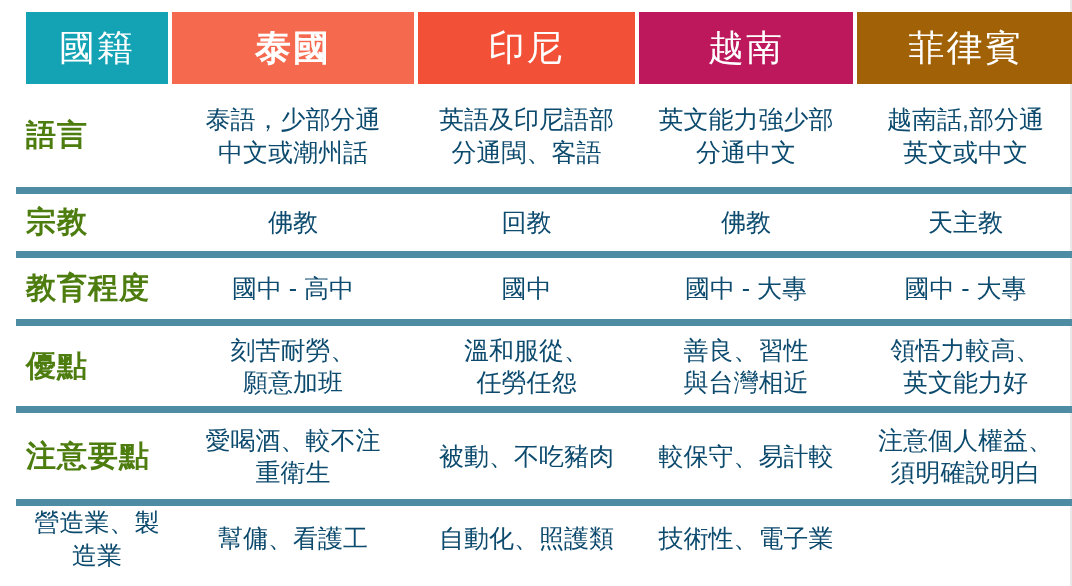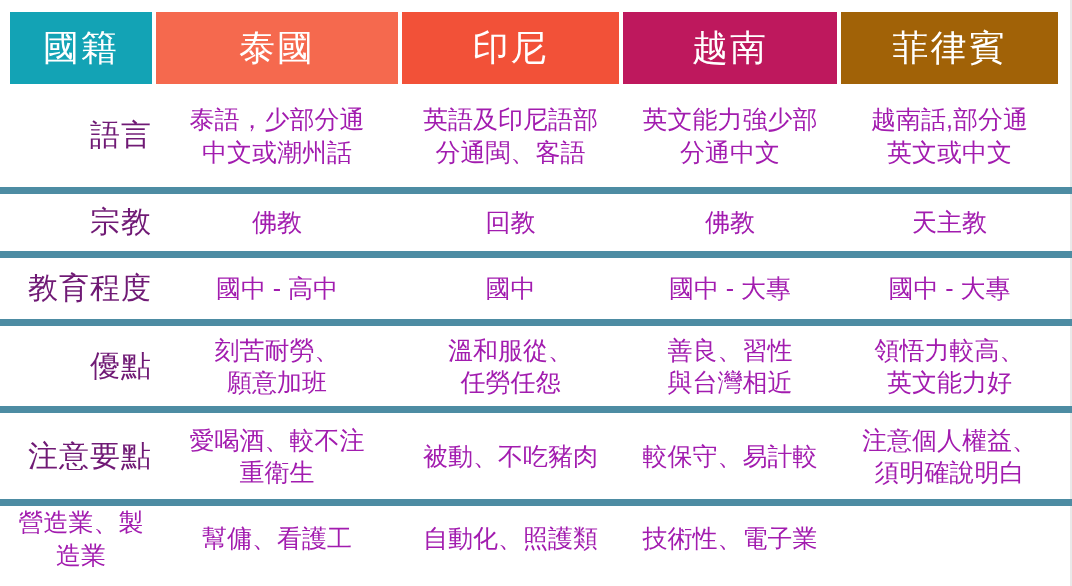--- a/index.html
+++ b/index.html
@@ -7,64 +7,66 @@
     width: 1072px; height: 586px;
     background: #ffffff;
     font-family: "Liberation Sans", sans-serif;
     overflow: hidden;
   }
   .page {
     width: 1072px; height: 586px;
     padding-top: 12px;
     border-right: 2px solid #e9e9e9;
     background: #ffffff;
+    padding-left: 16px;
   }
   .grid-row {
     display: grid;
     grid-template-columns: 142px 242px 217px 214px 217px;
     column-gap: 4px;
     padding-left: 10px;
     align-items: center;
   }
   .header-row { height: 72px; align-items: stretch; }
   .header-cell {
     display: flex; align-items: center; justify-content: center;
     color: #ffffff;
     font-size: 36px;
     letter-spacing: 2px;
   }
   .label-cell {
-    color: #701a75;
+    color: #4d7c0f;
     font-size: 30px;
-    text-align: right;
+    text-align: left;
     letter-spacing: 1px;
+    font-weight: bold;
   }
   .body-cell {
-    color: #a21caf;
+    color: #0c4a6e;
     font-size: 25px;
     line-height: 1.3;
     text-align: center;
     white-space: pre-line;
   }
   .divider { height: 7px; width: 1072px; background: #4d8ca3; }
   .r0 { min-height: 103px; }
   .r1 { min-height: 57px; }
   .r2 { min-height: 61px; border-radius: 9px; }
   .r3 { min-height: 80px; }
   .r4 { min-height: 86px; }
   .r5 { min-height: 60px; }
 </style>
 </head>
 <body>
 
 <div class="page">
 
   <div class="grid-row header-row">
     <div class="header-cell" style="background-color: rgb(19, 163, 181);">國籍</div>
-    <div class="header-cell" style="background-color: rgb(245, 105, 78);">泰國</div>
+    <div class="header-cell" style="background-color: rgb(245, 105, 78); font-weight: bold;">泰國</div>
     <div class="header-cell" style="background-color: rgb(242, 81, 56);">印尼</div>
     <div class="header-cell" style="background-color: #be185d;">越南</div>
     <div class="header-cell" style="background-color: #a16207;">菲律賓</div>
   </div>
 
   <div class="grid-row r0">
     <div class="label-cell">語言</div>
     <div class="body-cell">泰語，少部分通
 中文或潮州話</div>
     <div class="body-cell">英語及印尼語部

